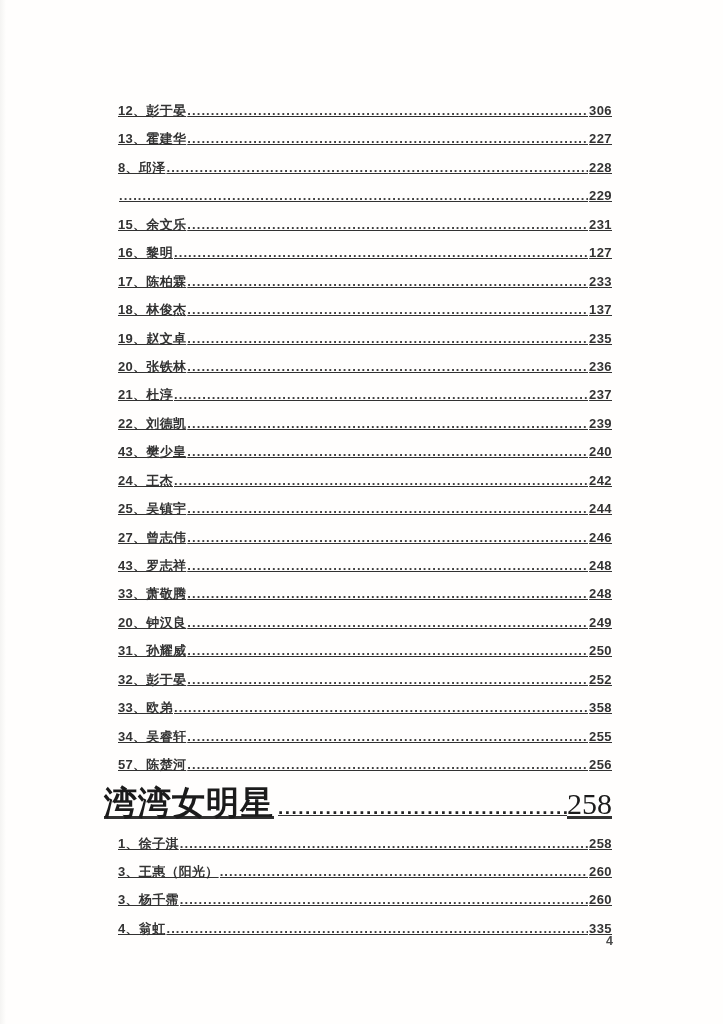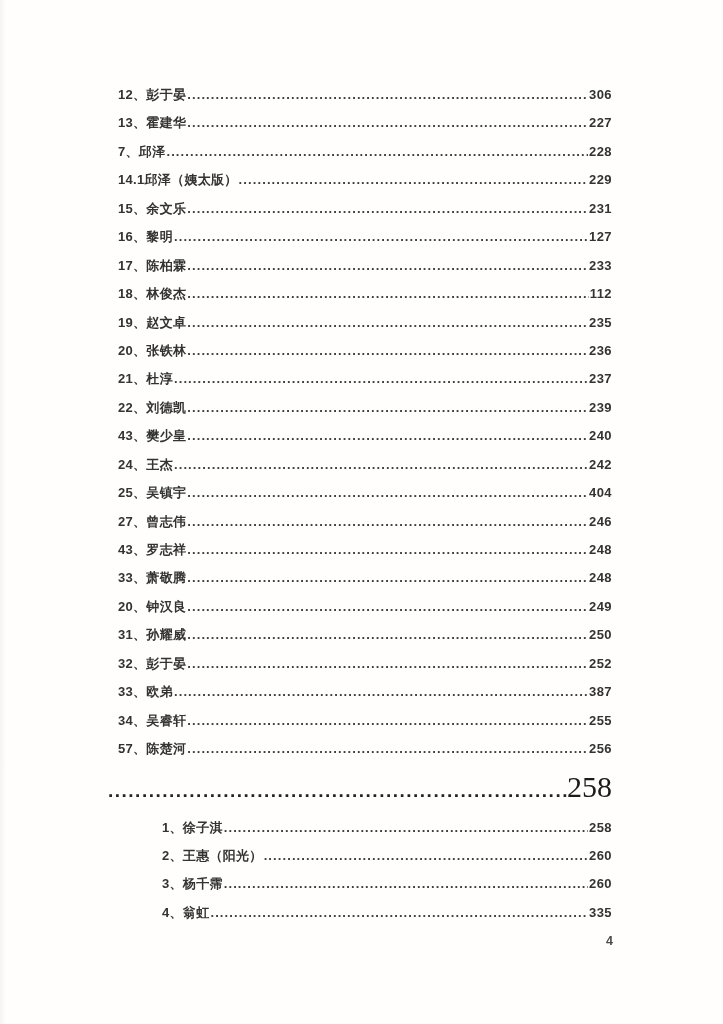--- a/index.html
+++ b/index.html
@@ -18,22 +18,23 @@
     content: "";
     position: absolute;
     left: 0; top: 0; bottom: 0;
     width: 6px;
     background: linear-gradient(to right, #ededeb, rgba(255,255,255,0));
     opacity: .6;
   }
   .toc-wrap {
     position: absolute;
     left: 118px;
-    top: 81px;
+    top: 97px;
     width: 494px;
+    text-decoration: underline;
   }
   .row {
     display: flex;
     align-items: baseline;
     height: 28.45px;
     font-size: 13px;
     font-weight: 600;
     color: #333333;
   }
   .row > span { line-height: 28.45px; }
@@ -69,21 +70,21 @@
     color: #222222;
     font-weight: 700;
     margin: 0 0 0 4px;
   }
   .section-page {
     font-family: "Liberation Serif", serif;
     font-size: 30px;
     font-weight: 400;
     white-space: nowrap;
   }
-  .sub-list { margin-top: 4px; margin-left: 44px; }
+  .sub-list { margin-top: 4px; }
   .footer-pagenum {
     position: absolute;
     top: 934px;
     right: 110px;
     font-size: 12.5px;
     font-weight: 600;
     color: #4a4a4a;
   }
 </style>
 </head>
@@ -99,27 +100,26 @@
     <span class="pageno">306</span>
   </div>
 
   <div class="row">
     <span class="label">13、霍建华</span>
     <span class="leader">............................................................................................................................................................................................................................................................................................................</span>
     <span class="pageno">227</span>
   </div>
 
   <div class="row">
-    <span class="label">7、邱泽</span>
+    <span class="label">8、邱泽</span>
     <span class="leader">............................................................................................................................................................................................................................................................................................................</span>
     <span class="pageno">228</span>
   </div>
 
   <div class="row">
-    <span class="label">14.1邱泽（姨太版）</span>
     <span class="leader">............................................................................................................................................................................................................................................................................................................</span>
     <span class="pageno">229</span>
   </div>
 
   <div class="row">
     <span class="label">15、余文乐</span>
     <span class="leader">............................................................................................................................................................................................................................................................................................................</span>
     <span class="pageno">231</span>
   </div>
 
@@ -131,21 +131,21 @@
 
   <div class="row">
     <span class="label">17、陈柏霖</span>
     <span class="leader">............................................................................................................................................................................................................................................................................................................</span>
     <span class="pageno">233</span>
   </div>
 
   <div class="row">
     <span class="label">18、林俊杰</span>
     <span class="leader">............................................................................................................................................................................................................................................................................................................</span>
-    <span class="pageno">112</span>
+    <span class="pageno">137</span>
   </div>
 
   <div class="row">
     <span class="label">19、赵文卓</span>
     <span class="leader">............................................................................................................................................................................................................................................................................................................</span>
     <span class="pageno">235</span>
   </div>
 
   <div class="row">
     <span class="label">20、张铁林</span>
@@ -173,21 +173,21 @@
 
   <div class="row">
     <span class="label">24、王杰</span>
     <span class="leader">............................................................................................................................................................................................................................................................................................................</span>
     <span class="pageno">242</span>
   </div>
 
   <div class="row">
     <span class="label">25、吴镇宇</span>
     <span class="leader">............................................................................................................................................................................................................................................................................................................</span>
-    <span class="pageno">404</span>
+    <span class="pageno">244</span>
   </div>
 
   <div class="row">
     <span class="label">27、曾志伟</span>
     <span class="leader">............................................................................................................................................................................................................................................................................................................</span>
     <span class="pageno">246</span>
   </div>
 
   <div class="row">
     <span class="label">43、罗志祥</span>
@@ -215,50 +215,51 @@
 
   <div class="row">
     <span class="label">32、彭于晏</span>
     <span class="leader">............................................................................................................................................................................................................................................................................................................</span>
     <span class="pageno">252</span>
   </div>
 
   <div class="row">
     <span class="label">33、欧弟</span>
     <span class="leader">............................................................................................................................................................................................................................................................................................................</span>
-    <span class="pageno">387</span>
+    <span class="pageno">358</span>
   </div>
 
   <div class="row">
     <span class="label">34、吴睿轩</span>
     <span class="leader">............................................................................................................................................................................................................................................................................................................</span>
     <span class="pageno">255</span>
   </div>
 
   <div class="row">
     <span class="label">57、陈楚河</span>
     <span class="leader">............................................................................................................................................................................................................................................................................................................</span>
     <span class="pageno">256</span>
   </div>
 </div>
 
     <div class="section-row">
+      <span class="section-title">湾湾女明星</span>
       <span class="leader">............................................................................................................................................................................................................................................................................................................</span>
       <span class="section-page">258</span>
     </div>
 
     <div id="toc-sub-entries" class="sub-list">
   <div class="row">
     <span class="label">1、徐子淇</span>
     <span class="leader">............................................................................................................................................................................................................................................................................................................</span>
     <span class="pageno">258</span>
   </div>
 
   <div class="row">
-    <span class="label">2、王惠（阳光）</span>
+    <span class="label">3、王惠（阳光）</span>
     <span class="leader">............................................................................................................................................................................................................................................................................................................</span>
     <span class="pageno">260</span>
   </div>
 
   <div class="row">
     <span class="label">3、杨千霈</span>
     <span class="leader">............................................................................................................................................................................................................................................................................................................</span>
     <span class="pageno">260</span>
   </div>
 

